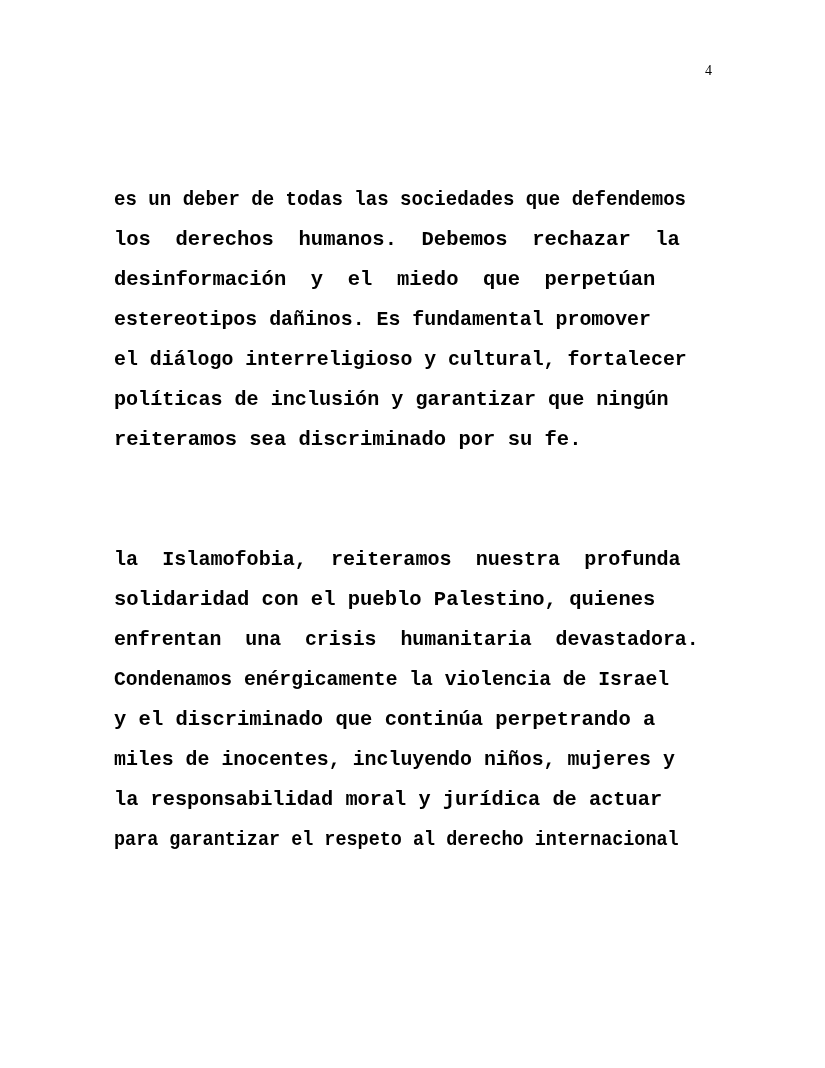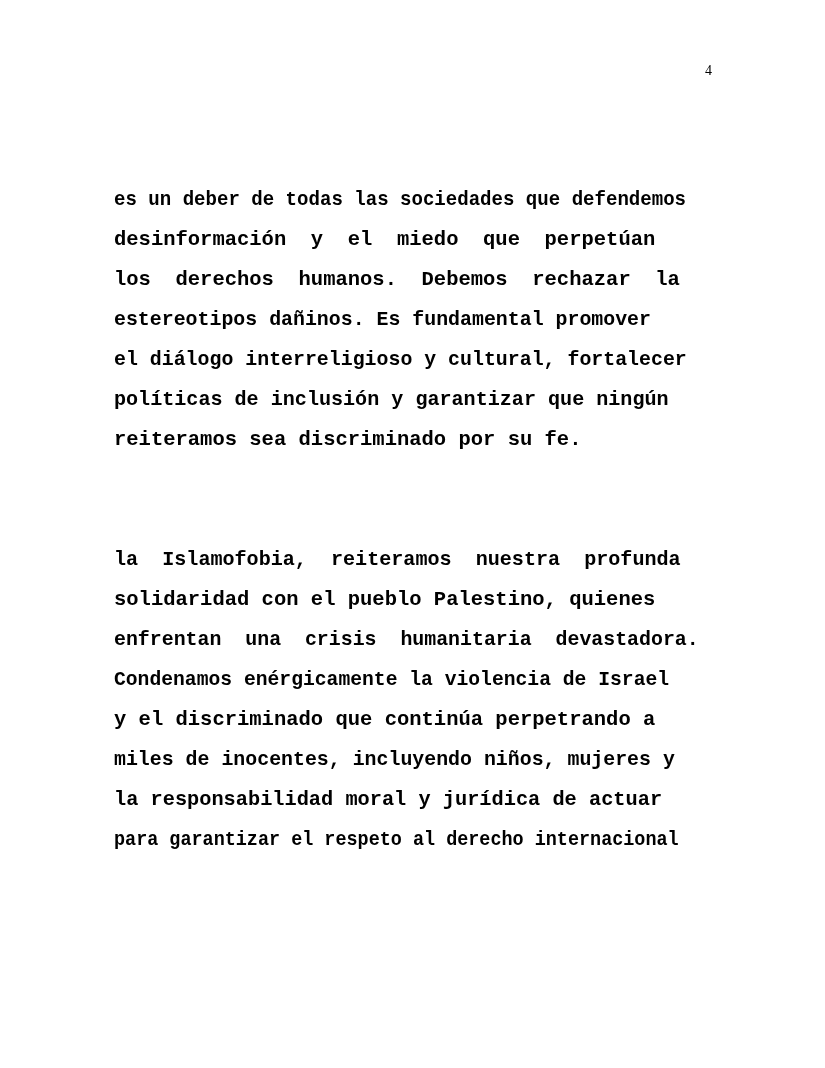--- a/index.html
+++ b/index.html
@@ -52,22 +52,22 @@
 </style>
 </head>
 <body>
 
 <div class="page">
 
   <div class="page-number">4</div>
 
   <div class="body-text">
       <div class="line" style="transform: scaleX(0.93);">es un deber de todas las sociedades que defendemos</div>
+      <div class="line">los  derechos  humanos.  Debemos  rechazar  la</div>
       <div class="line">desinformación  y  el  miedo  que  perpetúan</div>
-      <div class="line">los  derechos  humanos.  Debemos  rechazar  la</div>
       <div class="line" style="transform: scaleX(0.97);">estereotipos dañinos. Es fundamental promover</div>
       <div class="line" style="transform: scaleX(0.97);">el diálogo interreligioso y cultural, fortalecer</div>
       <div class="line" style="transform: scaleX(0.98);">políticas de inclusión y garantizar que ningún</div>
       <div class="line">reiteramos sea discriminado por su fe.</div>
       <div class="line blank"></div>
       <div class="line blank"></div>
       <div class="line" style="transform: scaleX(0.98);">la  Islamofobia,  reiteramos  nuestra  profunda</div>
       <div class="line">solidaridad con el pueblo Palestino, quienes</div>
       <div class="line" style="transform: scaleX(0.97);">enfrentan  una  crisis  humanitaria  devastadora.</div>
       <div class="line" style="transform: scaleX(0.96);">Condenamos enérgicamente la violencia de Israel</div>

